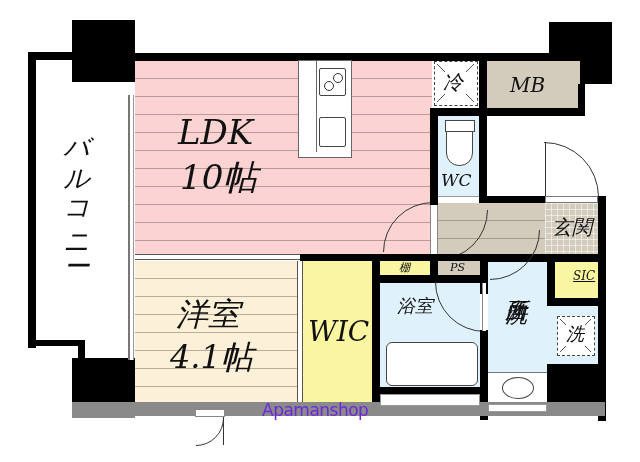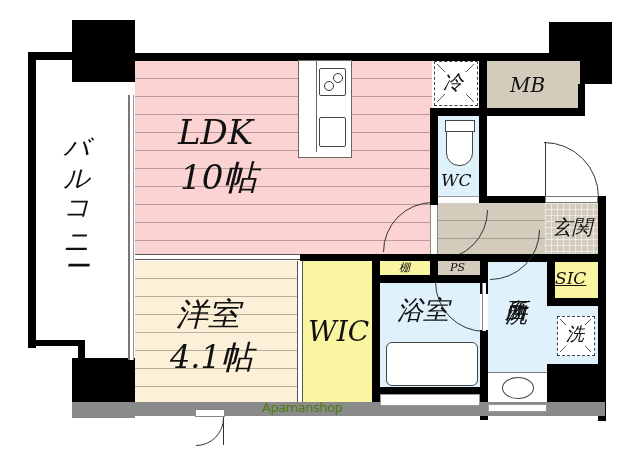--- a/index.html
+++ b/index.html
@@ -103,34 +103,34 @@
 <div class="abs" style="left:380px;top:261px;width:50px;height:14px;background:#faf5a0;"></div>
 <div class="label" style="left:399px;top:262px;font-size:11px;">棚</div>
 <div class="abs blk" style="left:430px;top:254px;width:8px;height:23px;"></div>
 <div class="abs" style="left:438px;top:261px;width:42px;height:14px;background:#d3cbbb;"></div>
 <div class="label" style="left:450px;top:262px;font-size:11px;">PS</div>
 <div class="abs blk" style="left:480px;top:254px;width:8px;height:40px;"></div>
 <div class="abs blk" style="left:380px;top:275px;width:108px;height:8px;"></div>
 
 <div class="abs" style="left:380px;top:283px;width:100px;height:118px;background:#dff2fb;"></div>
 <div class="abs" style="left:435px;top:232px;width:100px;height:100px;border:1px solid #333;border-radius:50%;clip-path:inset(50% 50% 0 0);"></div>
-<div class="label" style="left:397px;top:297px;font-size:26px;">浴室</div>
+<div class="label" style="left:397px;top:297px;font-size:18px;">浴室</div>
 <div class="abs" style="left:386px;top:342px;width:92px;height:44px;border:1.2px solid #444;border-radius:6px;background:#fff;"></div>
 <div class="abs blk" style="left:380px;top:387px;width:108px;height:7px;"></div>
 <div class="abs blk" style="left:480px;top:330px;width:8px;height:90px;"></div>
 <div class="abs" style="left:482px;top:283px;width:4px;height:48px;background:#fff;border-left:1px solid #888;"></div>
 
 <div class="abs" style="left:488px;top:262px;width:110px;height:120px;background:#dff2fb;"></div>
 <div class="abs" style="left:440px;top:180px;width:100px;height:100px;border:1px solid #333;border-radius:50%;clip-path:inset(50% 0 0 50%);transform:translate(0,0);"></div>
 <div class="label vtext" style="left:505px;top:285px;font-size:22px;letter-spacing:-2px;">洗面所</div>
 
 <div class="abs blk" style="left:547px;top:254px;width:8px;height:50px;"></div>
 <div class="abs blk" style="left:547px;top:298px;width:59px;height:8px;"></div>
 <div class="abs" style="left:555px;top:262px;width:43px;height:36px;background:#faf5a0;"></div>
-<div class="label" style="left:555px;top:270px;font-size:17px;text-decoration:underline;">SIC</div>
+<div class="label" style="left:573px;top:270px;font-size:12px;text-decoration:underline;">SIC</div>
 
 <div class="abs dashed" style="left:557px;top:316px;width:38px;height:40px;background:#fff;">
   <svg width="35" height="37" style="position:absolute;left:0;top:0">
       <line x1="2" y1="2" x2="8" y2="8" stroke="#555"></line>
       <line x1="33" y1="2" x2="27" y2="8" stroke="#555"></line>
       <line x1="2" y1="35" x2="8" y2="29" stroke="#555"></line>
       <line x1="33" y1="35" x2="27" y2="29" stroke="#555"></line>
     </svg>
 </div>
 <div class="label" style="left:566px;top:325px;font-size:18px;">洗</div>
@@ -142,13 +142,13 @@
 <div class="abs" style="left:135px;top:402px;width:470px;height:14px;background:#8a8a8a;"></div>
 <div class="abs" style="left:380px;top:394px;width:100px;height:12px;background:#fff;border:1px solid #999;"></div>
 <div class="abs" style="left:488px;top:404px;width:59px;height:8px;background:#fff;border:1px solid #999;"></div>
 
 <div class="abs" style="left:195px;top:409px;width:30px;height:8px;background:#fff;border:1px solid #888;"></div>
 <div class="abs" style="left:168px;top:390px;width:56px;height:56px;border:1px solid #333;border-radius:50%;clip-path:inset(50% 0 0 50%);"></div>
 <div class="abs" style="left:223px;top:417px;width:1px;height:28px;background:#333;"></div>
 
 <div class="label vtext" style="left:64px;top:118px;font-size:26px;letter-spacing:4px;">バルコニー</div>
 
-<div class="abs" style="left:262px;top:400px;font-family:'DejaVu Sans','Liberation Sans',sans-serif;font-size:13px;color:#4d7c0f;letter-spacing:-0.5px;">Apamanshop</div>
+<div class="abs" style="left:262px;top:400px;font-family:'DejaVu Sans','Liberation Sans',sans-serif;font-size:17px;color:#6d28d9;letter-spacing:-0.5px;">Apamanshop</div>
 
 </body></html>

